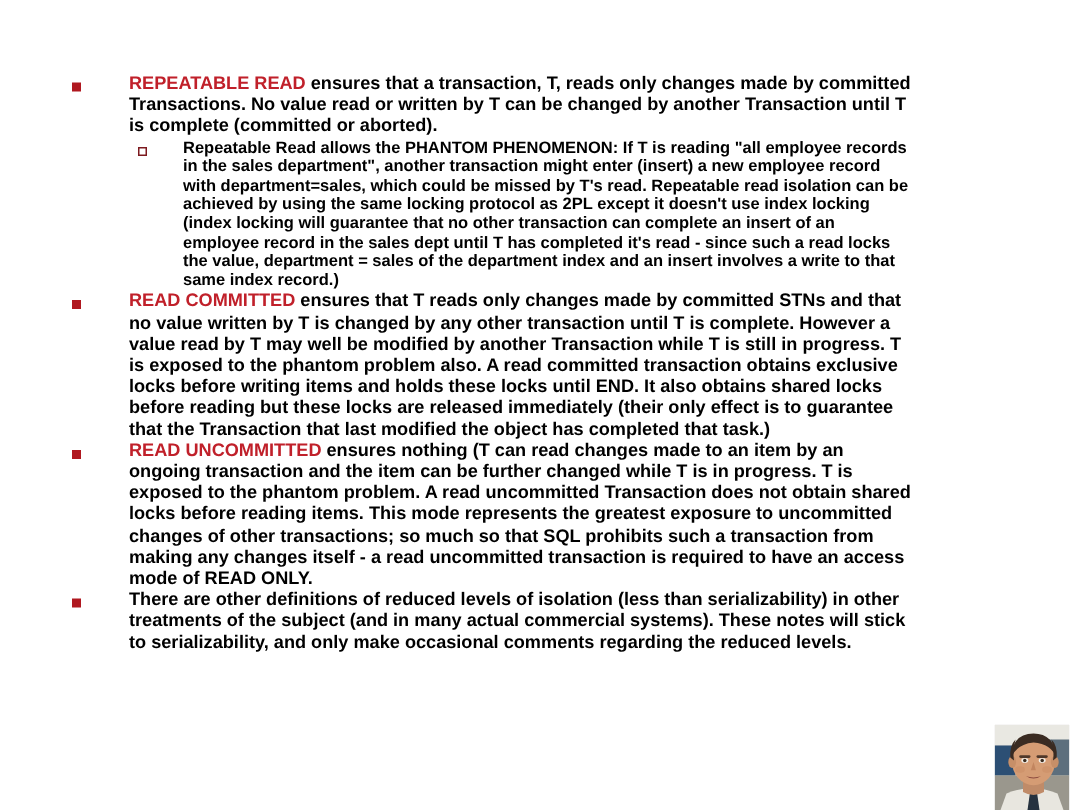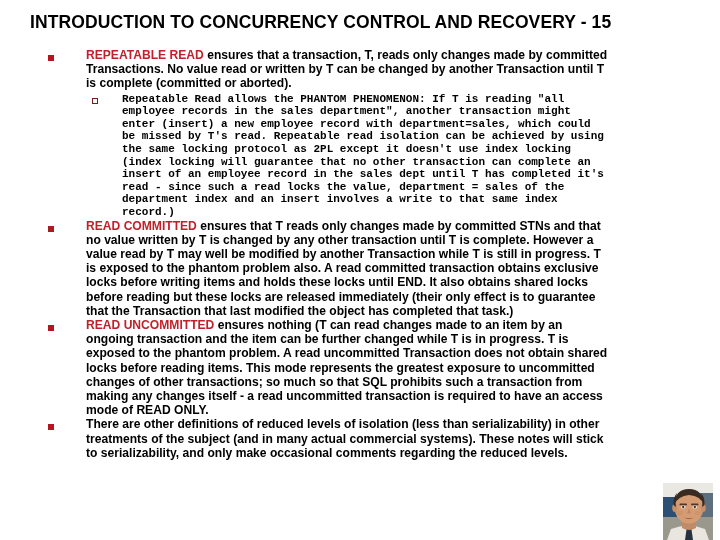--- a/index.html
+++ b/index.html
@@ -92,21 +92,20 @@
     border: 1.4px solid #7d1a1f;
     background: #ffffff;
     box-sizing: content-box;
   }
 
   .l2-text {
     font-size: 11px;
     font-weight: bold;
     color: #000000;
     line-height: 12.6px;
-    font-family: Liberation Mono, monospace;
   }
 
   .kw-bold {
     font-weight: bold;
   }
 
   
   #author-photo {
     position: absolute;
     left: 663px;
@@ -116,21 +115,20 @@
     overflow: hidden;
     border: 0;
   }
   #author-photo svg { display: block; }
 </style>
 </head>
 <body>
 
 <div id="slide">
 
-  <div id="slide-title">INTRODUCTION TO CONCURRENCY CONTROL AND RECOVERY - 15</div>
 
   <div id="body-region">
 
     <div class="bullet-block">
       <span class="marker-l1"></span>
       <div class="l1-text">
         <span class="kw-red">REPEATABLE READ</span><span> ensures that a transaction, T, reads only changes made by committed Transactions. No value read or written by T can be changed by another Transaction until T is complete (committed or aborted).</span>
       </div>
 
       <div class="subbullet-block">

